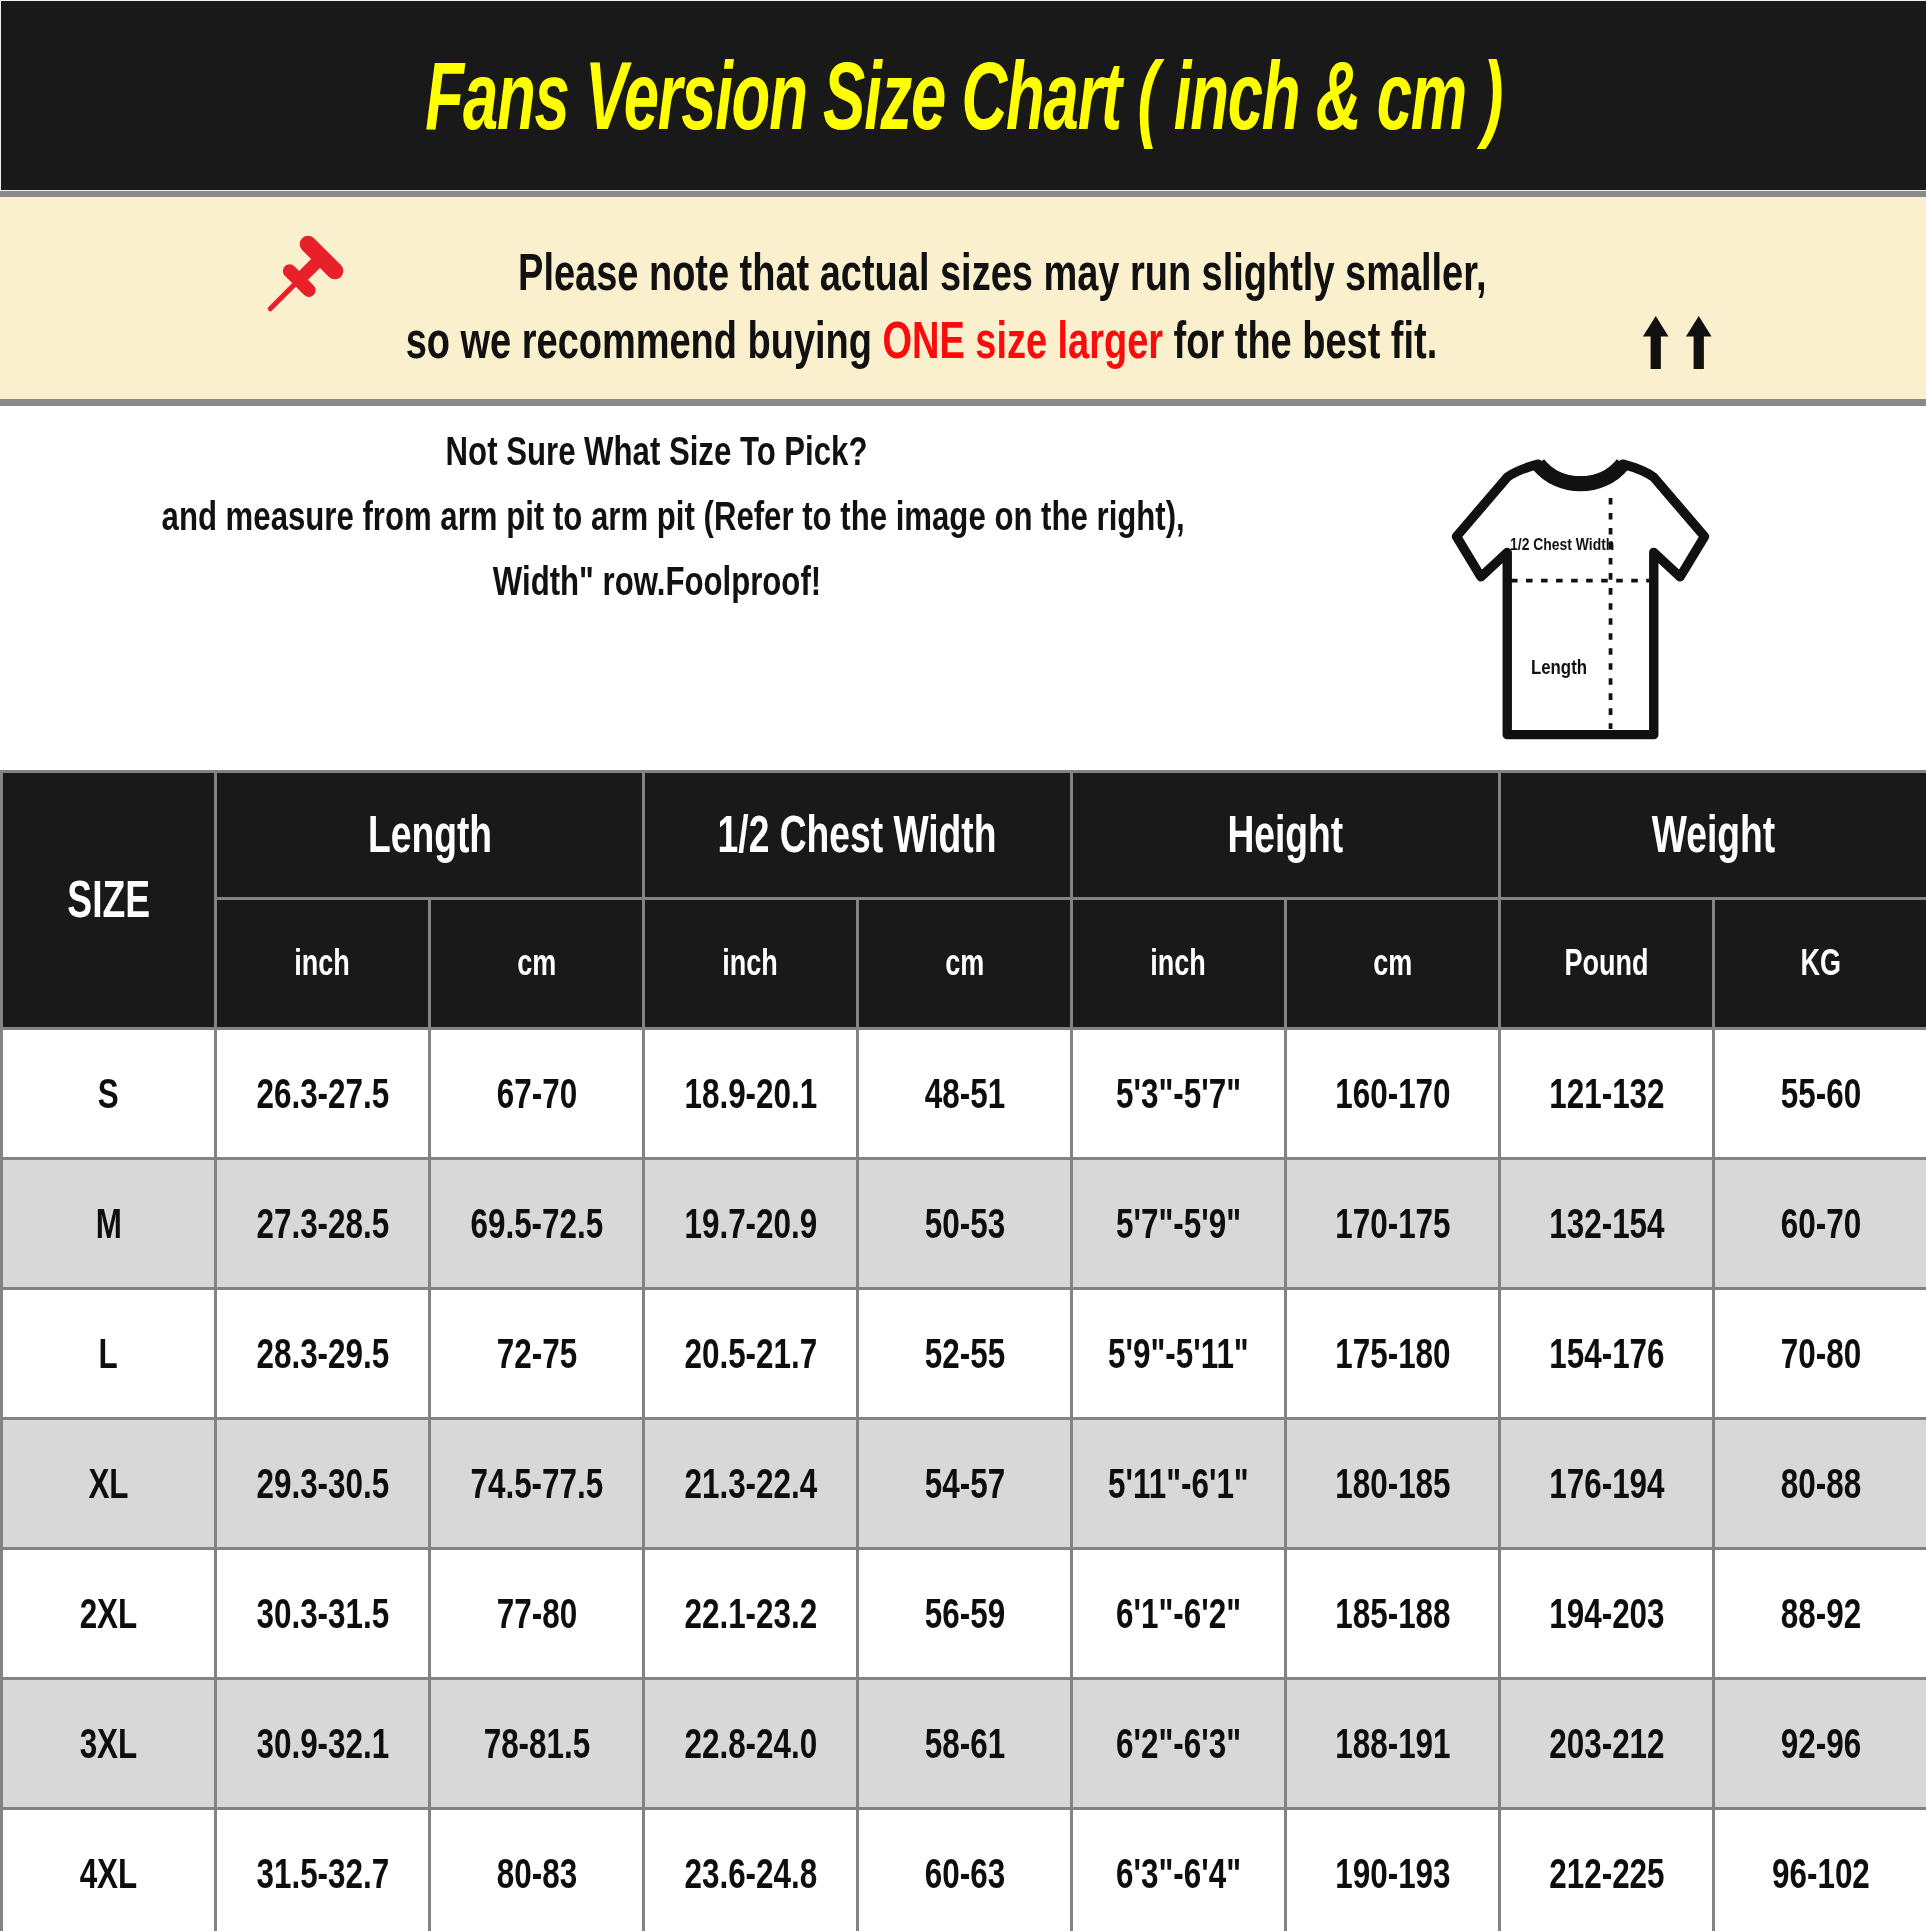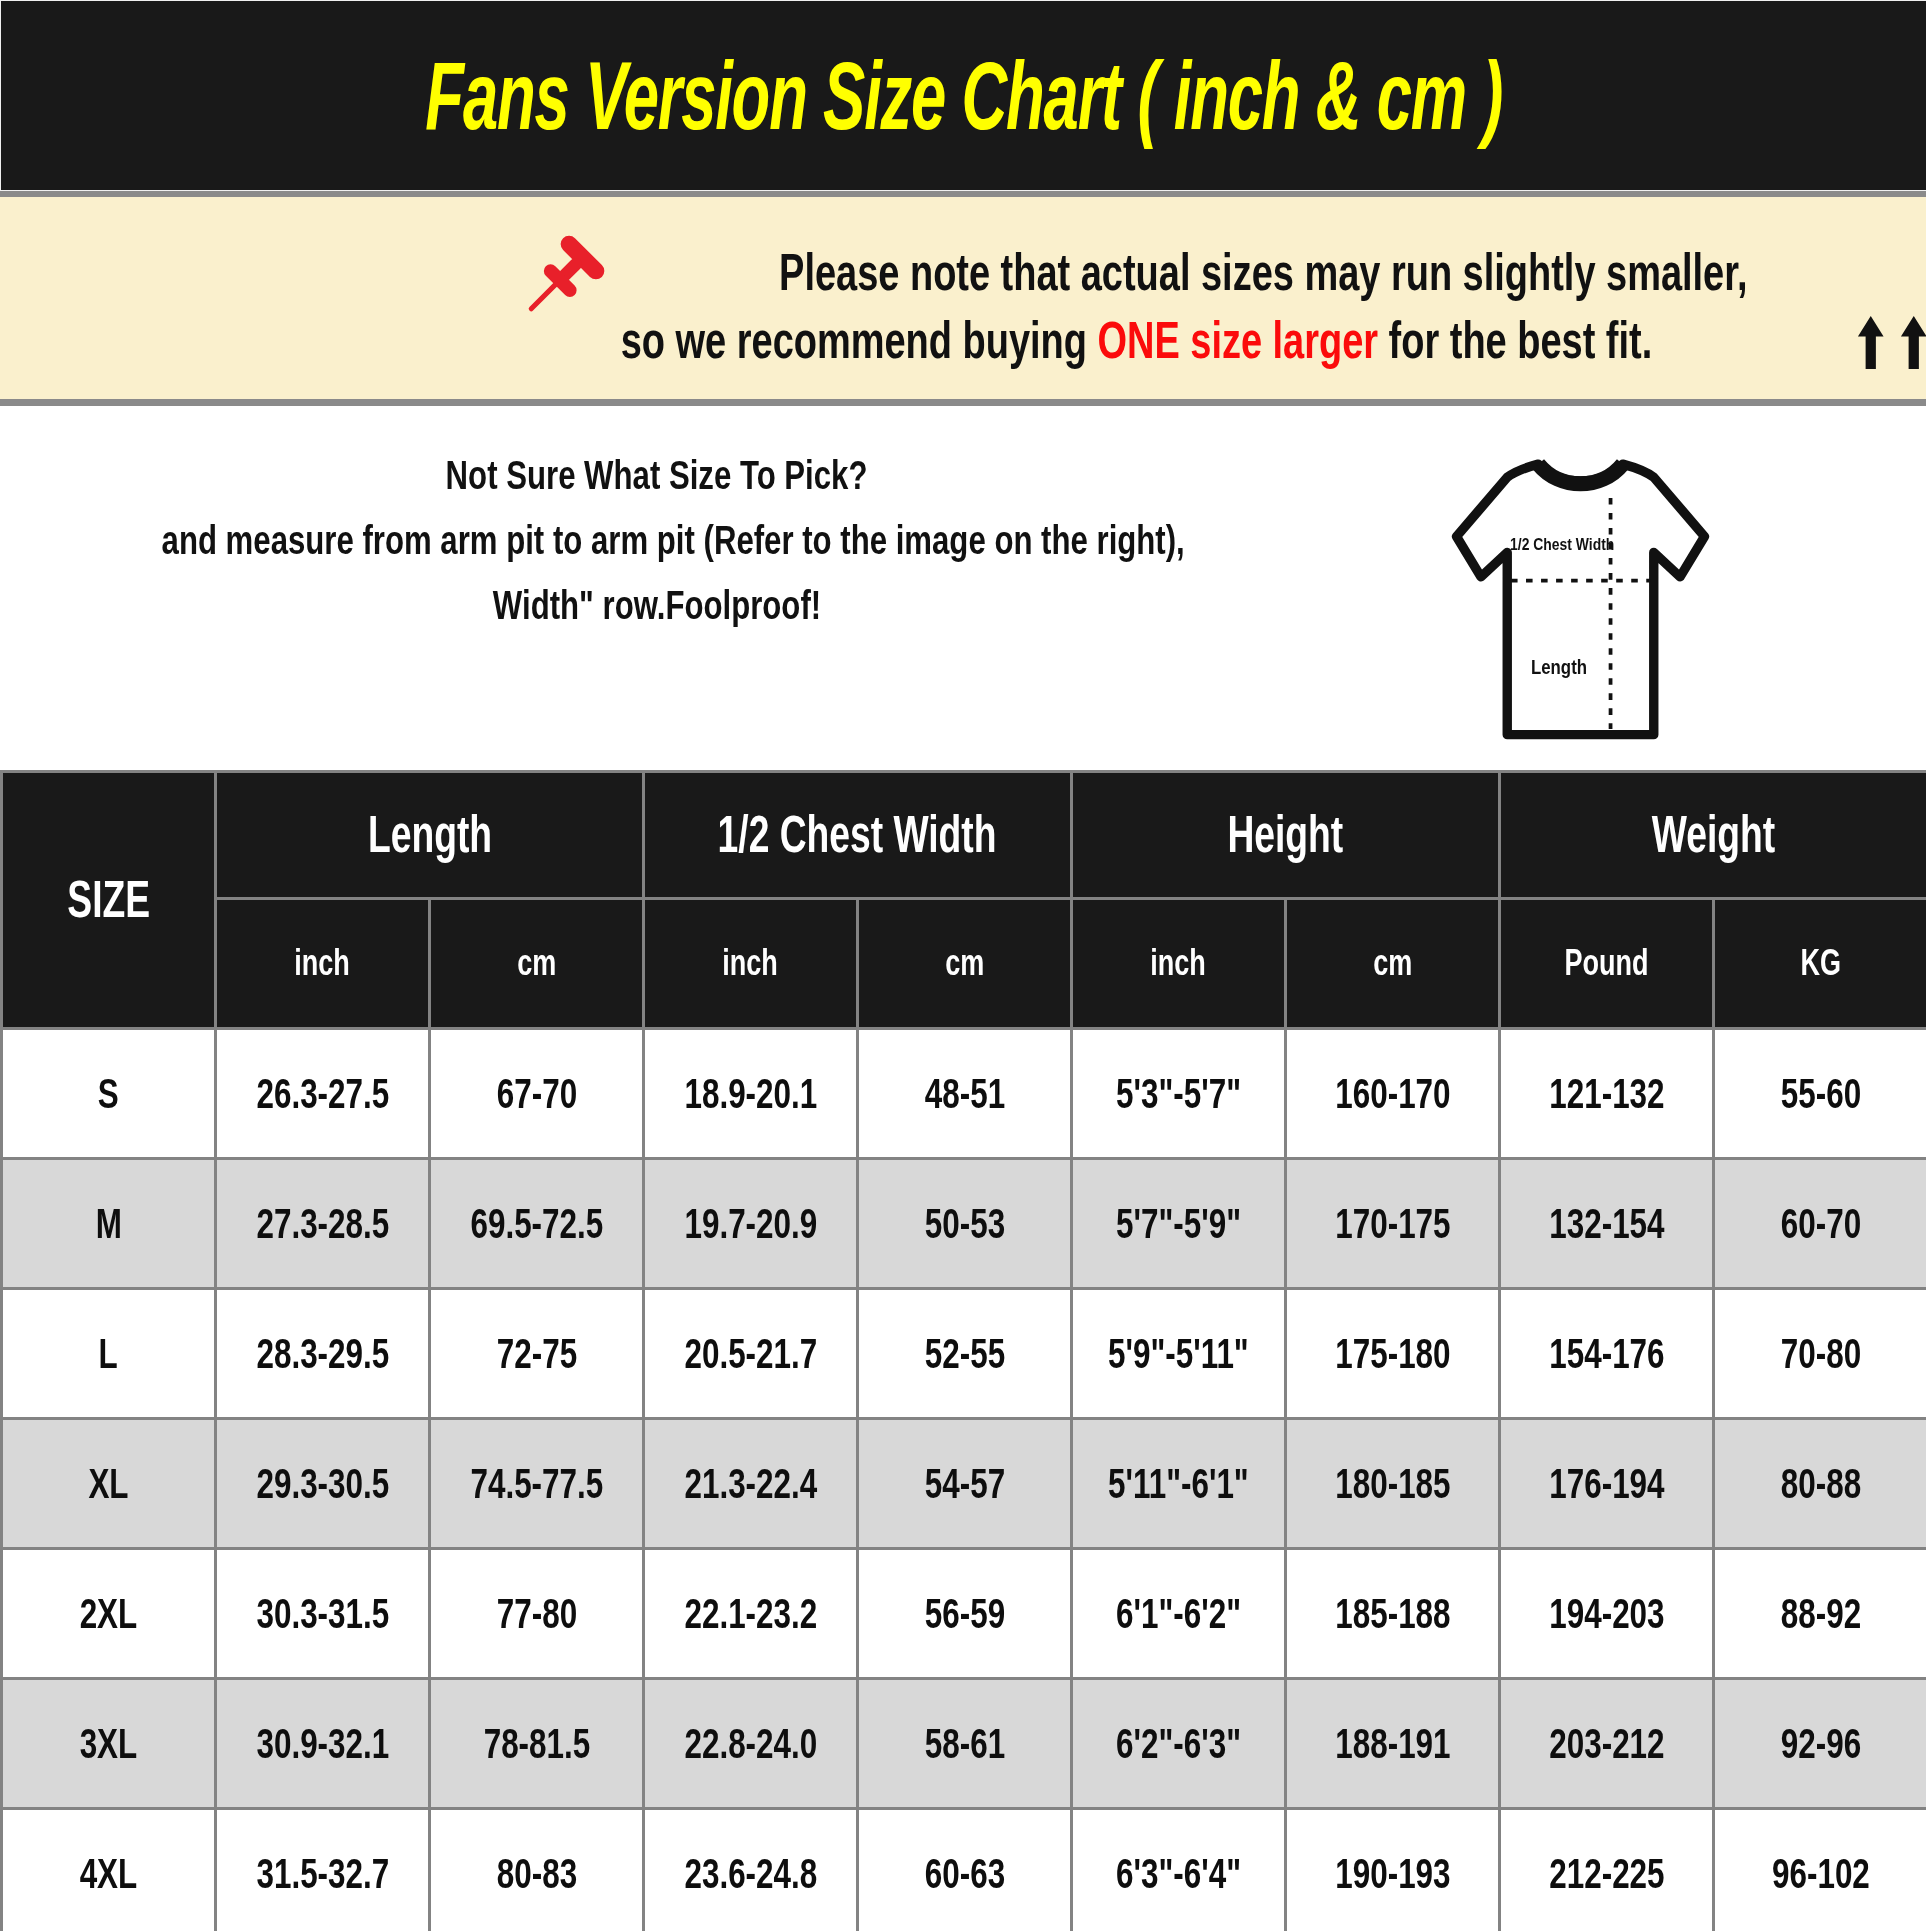--- a/index.html
+++ b/index.html
@@ -17,30 +17,30 @@
     height:191px; background:#191919; display:flex; align-items:center; justify-content:center;
     border:1.8px solid #f0f0f0; box-sizing:border-box;
   }
   .title-band .title { color:#ffff00; font-size:96px; }
 
   .sep { height:6.4px; background:#8a8a8a; }
 
   
   .notice {
     height:202px; background:#faf0cd; display:flex; flex-direction:column;
-    align-items:flex-end; justify-content:center; 
+    align-items:center; justify-content:center; 
   }
   .notice-line { display:flex; align-items:center; justify-content:center; font-size:52px; line-height:1; }
   .pin-svg { width:84px; height:84px; margin-right:-5.5px; position:relative; top:3.7px; }
   .red { color:#fb0b0b; }
   .arrow-svg { width:27.5px; height:53px; margin-left:14.7px; position:relative; top:1.8px; }
 
   
   .info { height:364px; background:#ffffff; display:flex; }
-  .guide { width:1313px; padding-top:13px; text-align:center;margin-top:24px; }
+  .guide { width:1313px; padding-top:13px; text-align:center; }
   .guide-line { font-size:41px; line-height:65px; }
   .guide-line .cond { transform:scaleX(0.76); }
   .shirt-box { flex:1; display:flex; align-items:center; justify-content:center; padding-right:79px; padding-top:20px; }
   .shirt-wrap { position:relative; width:263px; height:303px; }
   .shirt-svg { width:263px; height:303px; display:block; }
   .shirt-lbl { position:absolute; text-align:center; color:#111; font-weight:bold; }
   .lbl-chest { left:48px; top:88px; width:118px; font-size:17.4px; }
   .lbl-length { left:64px; top:209px; width:92px; font-size:21px; }
   .shirt-lbl .cond { transform:scaleX(0.8); }
 

